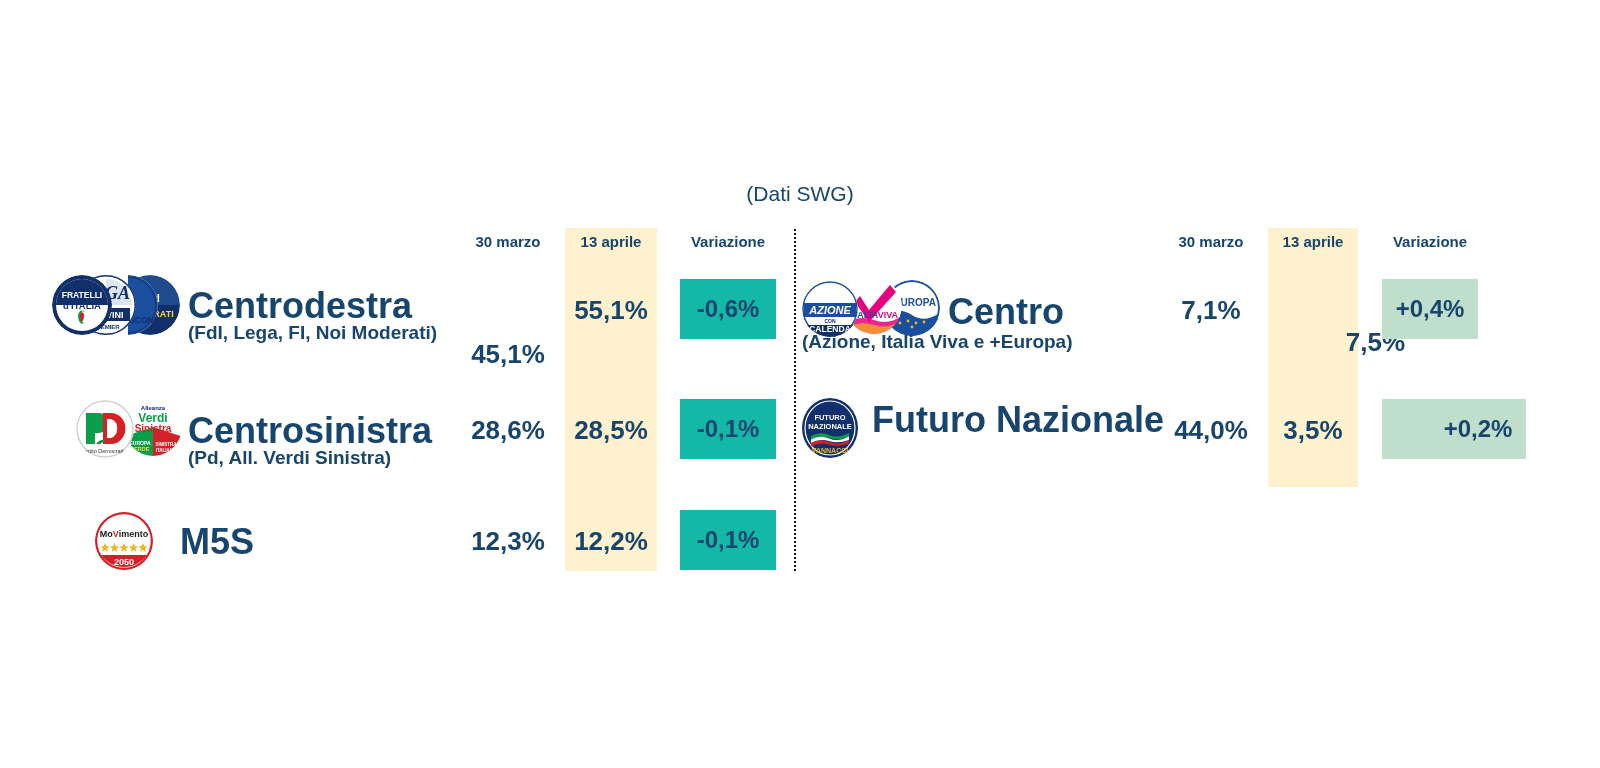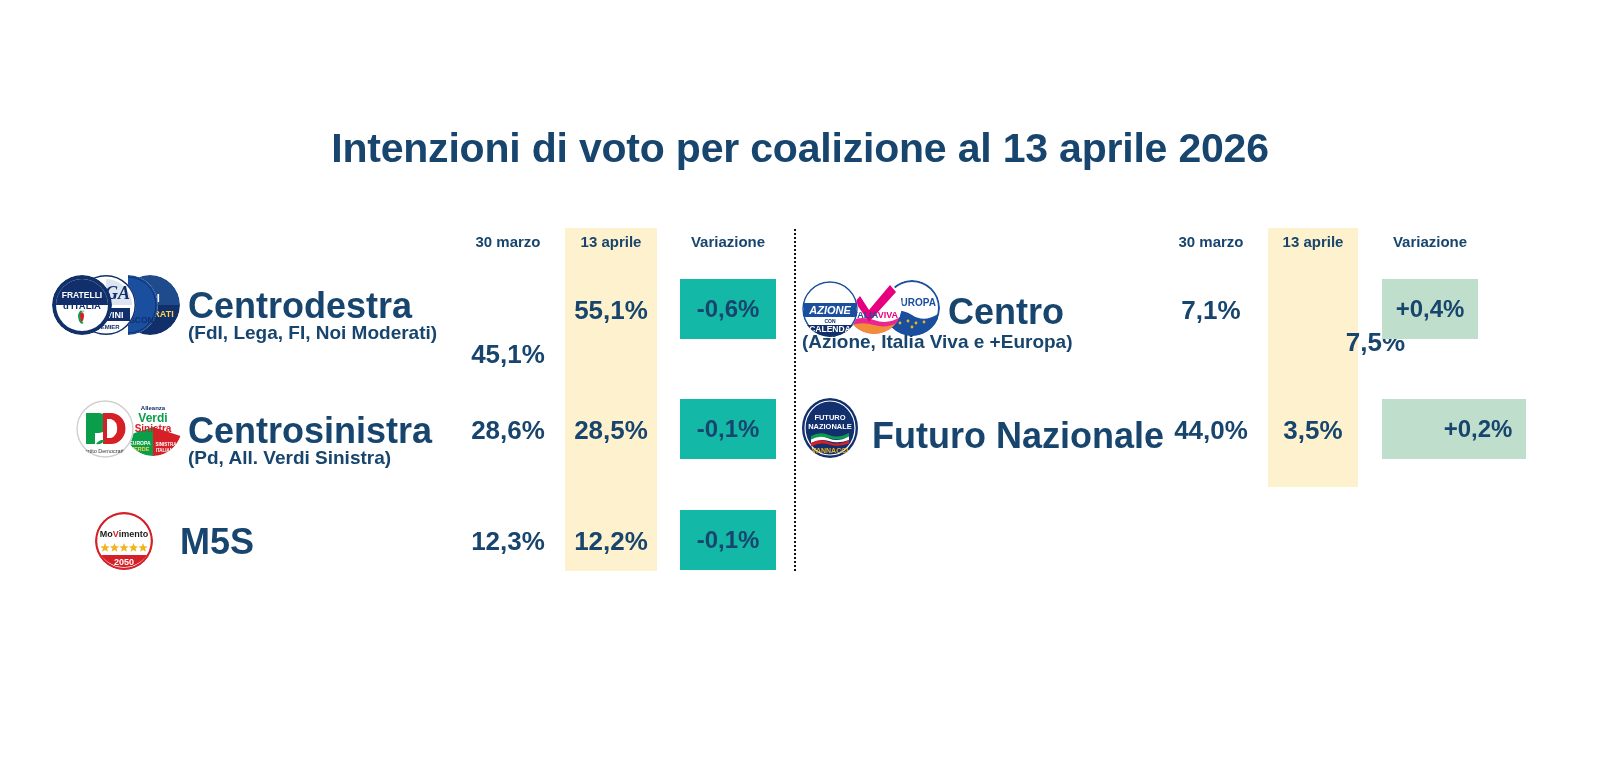--- a/index.html
+++ b/index.html
@@ -66,21 +66,21 @@
   
   .logos{position:absolute;}
   .lg{position:absolute;border-radius:50%;overflow:hidden;}
   .lg svg{display:block;}
 </style>
 </head>
 <body>
 
 <div class="canvas">
 
-  <div class="title">Intenzioni di voto per coalizione al 13 aprile 2026</div>
+  <div class="subtitle">(Dati SWG)</div>
 
   <div class="band band-left"></div>
   <div class="band band-right"></div>
 
   <div class="divider"></div>
 
   <div class="colhead" style="left:455px;top:233px;width:106px;">30 marzo</div>
   <div class="colhead" style="left:565px;top:233px;width:92px;">13 aprile</div>
   <div class="colhead" style="left:666px;top:233px;width:124px;">Variazione</div>
 
@@ -263,19 +263,19 @@
           <ellipse cx="30" cy="30" rx="25" ry="27" fill="none" stroke="#ffffff" stroke-width="1.2"></ellipse>
           <text x="30" y="22" font-family="Liberation Sans, sans-serif" font-size="7.5" font-weight="bold" fill="#ffffff" text-anchor="middle">FUTURO</text>
           <text x="30" y="31" font-family="Liberation Sans, sans-serif" font-size="7.5" font-weight="bold" fill="#ffffff" text-anchor="middle">NAZIONALE</text>
           <path d="M11 38 q9 -5 18 -1 t20 -2 v4 q-11 4 -20 1 t-18 2z" fill="#0a9e4a"></path>
           <path d="M11 41.5 q9 -5 18 -1 t20 -2 v3.5 q-11 4 -20 1 t-18 2z" fill="#ffffff"></path>
           <path d="M11 45 q9 -5 18 -1 t20 -2 v3.5 q-11 4 -20 1 t-18 2z" fill="#d62027"></path>
           <text x="30" y="55" font-family="Liberation Sans, sans-serif" font-size="7" font-weight="bold" fill="#f0b41e" text-anchor="middle">VANNACCI</text>
         </svg>
       </div>
     </div>
-    <div class="coal-name" style="left:872px;top:418px;">Futuro Nazionale</div>
+    <div class="coal-name" style="left:872px;top:402px;">Futuro Nazionale</div>
     <div class="val" style="left:1158px;top:415px;width:106px;">44,0%</div>
     <div class="val" style="left:1268px;top:415px;width:90px;">3,5%</div>
     <div class="badge pos" style="left:1382px;top:399px;width:96px;height:60px;padding-left:48px;">+0,2%</div>
   </div>
 
 </div>
 
 </body></html>

